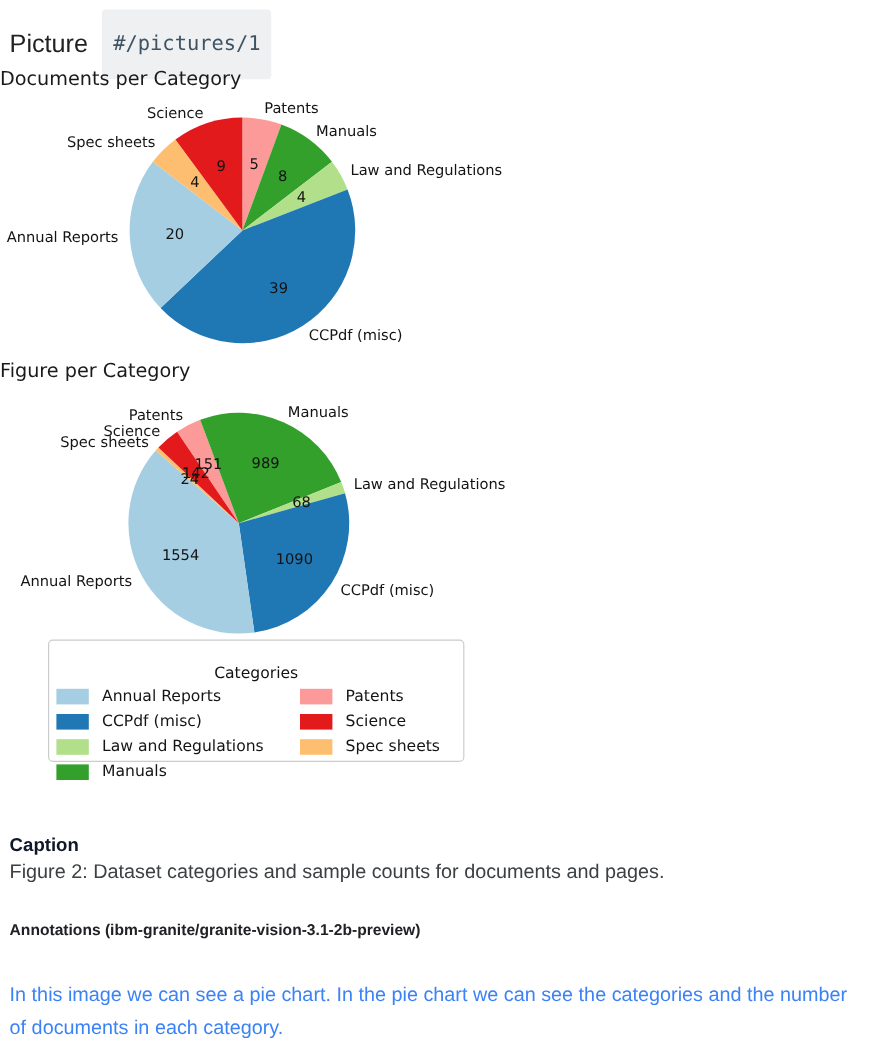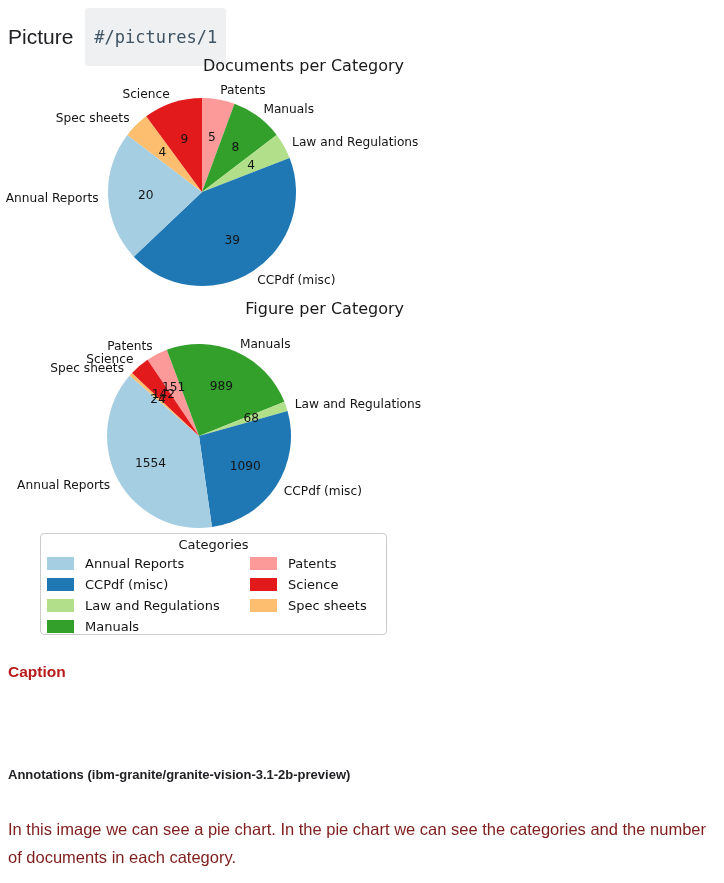--- a/index.html
+++ b/index.html
@@ -7,46 +7,46 @@
         font-family:"Liberation Sans",sans-serif;color:#202124;}
 
   
   .header{position:absolute;left:8px;top:8px;display:flex;align-items:center;gap:12px;}
   .header-label{font-size:21px;color:#202124;}
   .ref-chip{font-family:"DejaVu Sans Mono","Liberation Mono",monospace;font-size:17px;
             color:#3e5363;background:#eef0f2;padding:19px 9px;border-radius:3px;}
 
   
   .pies-svg{position:absolute;left:0;top:0;width:724px;height:660px;}
-  .pie-title{position:absolute;left:0;width:404px;text-align:right;
+  .pie-title{position:absolute;left:0;width:404px;text-align:left;
              font-family:"DejaVu Sans",sans-serif;font-size:16px;color:#1a1a1a;}
   #pie-title-0{top:56px;}
   #pie-title-1{top:299px;}
   .pies-svg text{font-family:"DejaVu Sans",sans-serif;fill:#141414;}
   .pies-svg .cat-label{font-size:12.2px;}
   .pies-svg .value-label{font-size:12.2px;}
 
   
   .legend{position:absolute;left:40px;top:533px;width:347px;height:102px;box-sizing:border-box;
           border:1px solid #cccccc;border-radius:4px;background:#fff;
           font-family:"DejaVu Sans",sans-serif;}
-  .legend-title{text-align:center;font-size:13px;color:#141414;margin-top:3px;}
+  .legend-title{text-align:center;font-size:13px;color:#141414;margin-top:20px;}
   .legend-cols{display:flex;padding:4px 0 0 6px;}
   .legend-col{display:flex;flex-direction:column;gap:6px;}
   .legend-col.first{width:203px;}
   .legend-item{display:flex;align-items:center;gap:11px;}
   .legend-swatch{width:27px;height:13px;flex:0 0 auto;}
   .legend-label{font-size:13px;color:#141414;white-space:nowrap;}
 
   
-  .caption-heading{position:absolute;left:8px;top:663px;font-size:15.5px;font-weight:700;color:#b91c1c;}
+  .caption-heading{position:absolute;left:8px;top:696px;font-size:15.5px;font-weight:700;color:#0f172a;}
   .caption-text{position:absolute;left:8px;top:718px;font-size:16.5px;color:#3c4043;}
   .annotations-heading{position:absolute;left:8px;top:767px;font-size:13px;font-weight:700;color:#202124;}
   .annotations-text{position:absolute;left:8px;top:815px;width:714px;font-size:16.5px;
-                    line-height:28px;color:#7f1d1d;}
+                    line-height:28px;color:#3b82f6;}
 </style>
 </head>
 <body>
 
 <div class="page">
 
   <div class="header">
     <span class="header-label">Picture</span>
     <span class="ref-chip">#/pictures/1</span>
   </div>
@@ -132,16 +132,17 @@
             <div class="legend-item">
               <span class="legend-swatch" style="background: rgb(253, 191, 111);"></span>
               <span class="legend-label">Spec sheets</span>
             </div>
           </div>
         </div>
     </div>
   </div>
 
   <div class="caption-heading">Caption</div>
+  <div class="caption-text">Figure 2: Dataset categories and sample counts for documents and pages.</div>
   <div class="annotations-heading">Annotations (ibm-granite/granite-vision-3.1-2b-preview)</div>
   <div class="annotations-text">In this image we can see a pie chart. In the pie chart we can see the categories and the number of documents in each category.</div>
 
 </div>
 
 </body></html>

